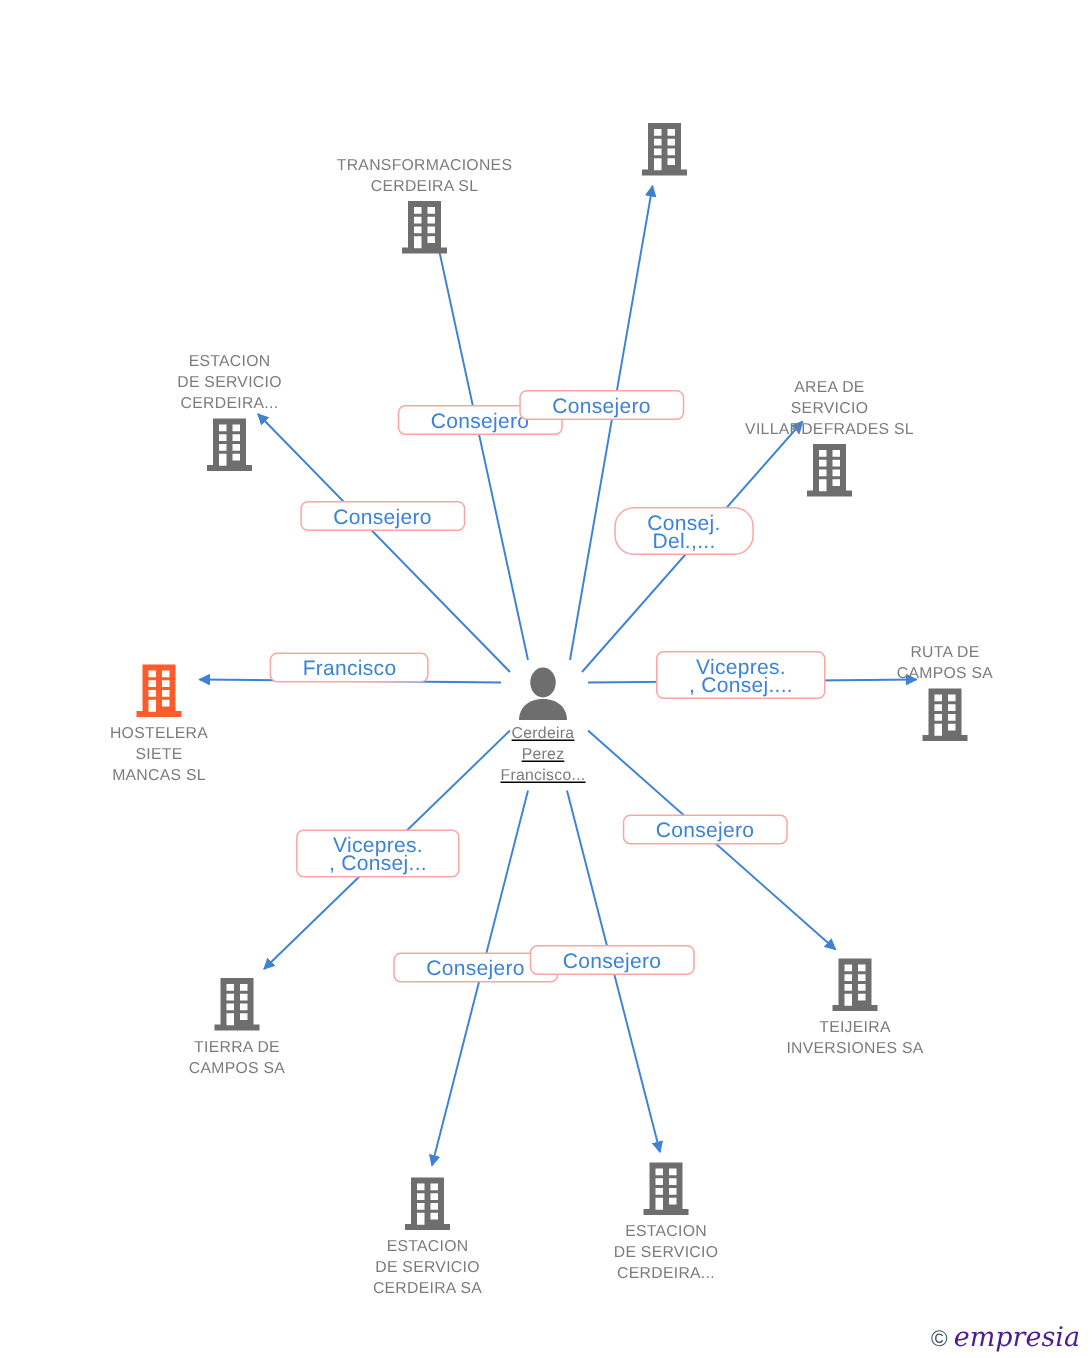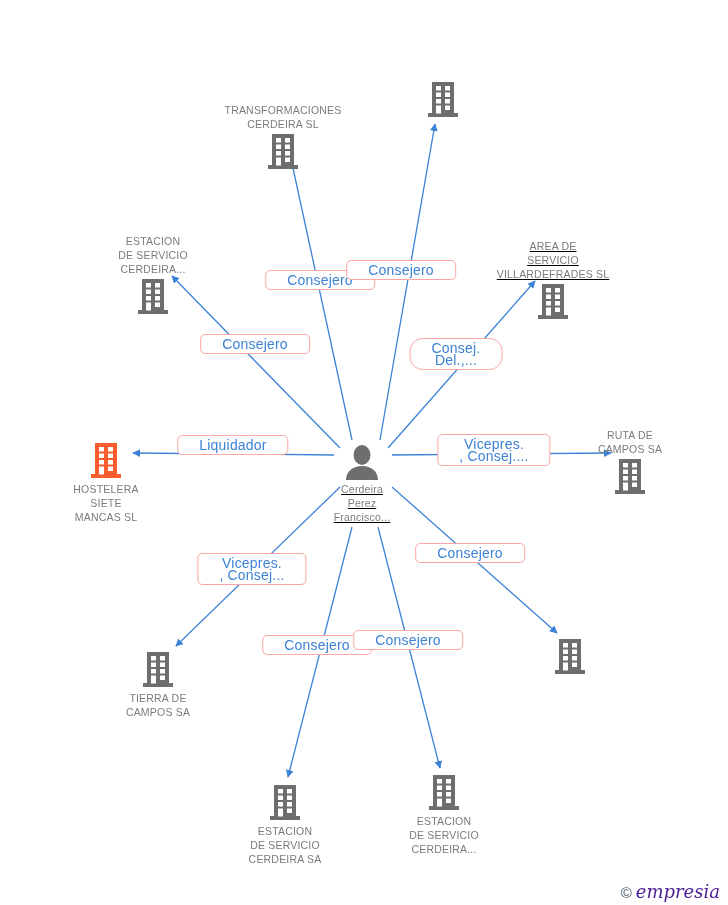--- a/index.html
+++ b/index.html
@@ -113,21 +113,21 @@
   </svg>
 
   <div id="pill-layer">
       <div class="pill" style="left: 320px; top: 280px;">Consejero</div>
       <div class="pill" style="left: 401px; top: 270px;">Consejero</div>
       <div class="pill" style="left: 255px; top: 344px;">Consejero</div>
       <div class="pill" style="left: 456px; top: 354px; border-radius: 13px;">Consej.
 Del.,...</div>
       <div class="pill" style="left: 494px; top: 450px;">Vicepres.
 , Consej....</div>
-      <div class="pill" style="left: 233px; top: 445px;">Liquidador</div>
+      <div class="pill" style="left: 233px; top: 445px;">Francisco</div>
       <div class="pill" style="left: 252px; top: 569px;">Vicepres.
 , Consej...</div>
       <div class="pill" style="left: 470px; top: 553px;">Consejero</div>
       <div class="pill" style="left: 317px; top: 645px;">Consejero</div>
       <div class="pill" style="left: 408px; top: 640px;">Consejero</div>
     </div>
 
   <div id="node-layer">
       <div class="node label-above" style="left: 283px; top: 103px;">
         <span class="caption">TRANSFORMACIONES
@@ -169,21 +169,21 @@
             <rect x="9" y="5" width="5" height="4.5" fill="#ffffff"></rect>
             <rect x="18" y="5" width="5" height="4.5" fill="#ffffff"></rect>
             <rect x="9" y="11.5" width="5" height="4.5" fill="#ffffff"></rect>
             <rect x="18" y="11.5" width="5" height="4.5" fill="#ffffff"></rect>
             <rect x="9" y="18" width="5" height="4.5" fill="#ffffff"></rect>
             <rect x="18" y="18" width="5" height="4.5" fill="#ffffff"></rect>
             <rect x="18" y="24.5" width="5" height="4.5" fill="#ffffff"></rect>
             <rect x="9" y="24.5" width="5" height="8" fill="#ffffff"></rect>
           </svg></span>
       </div>
-      <div class="node label-above" style="left: 553px; top: 239px; text-decoration: underline;">
+      <div class="node label-above" style="left: 553px; top: 251px;">
         <span class="caption">AREA DE
 SERVICIO
 VILLARDEFRADES SL</span>
         <span class="glyph"><svg width="32" height="38" viewBox="0 0 32 38" fill="none">
             <rect x="5" y="1" width="22" height="32" fill="#6e6e6e"></rect>
             <rect x="1" y="32" width="30" height="4" fill="#6e6e6e"></rect>
             <rect x="9" y="5" width="5" height="4.5" fill="#ffffff"></rect>
             <rect x="18" y="5" width="5" height="4.5" fill="#ffffff"></rect>
             <rect x="9" y="11.5" width="5" height="4.5" fill="#ffffff"></rect>
             <rect x="18" y="11.5" width="5" height="4.5" fill="#ffffff"></rect>
@@ -248,20 +248,22 @@
             <rect x="1" y="32" width="30" height="4" fill="#6e6e6e"></rect>
             <rect x="9" y="5" width="5" height="4.5" fill="#ffffff"></rect>
             <rect x="18" y="5" width="5" height="4.5" fill="#ffffff"></rect>
             <rect x="9" y="11.5" width="5" height="4.5" fill="#ffffff"></rect>
             <rect x="18" y="11.5" width="5" height="4.5" fill="#ffffff"></rect>
             <rect x="9" y="18" width="5" height="4.5" fill="#ffffff"></rect>
             <rect x="18" y="18" width="5" height="4.5" fill="#ffffff"></rect>
             <rect x="18" y="24.5" width="5" height="4.5" fill="#ffffff"></rect>
             <rect x="9" y="24.5" width="5" height="8" fill="#ffffff"></rect>
           </svg></span>
+        <span class="caption">TEIJEIRA
+INVERSIONES SA</span>
       </div>
       <div class="node label-below" style="left: 285px; top: 784px;">
         <span class="glyph"><svg width="32" height="38" viewBox="0 0 32 38" fill="none">
             <rect x="5" y="1" width="22" height="32" fill="#6e6e6e"></rect>
             <rect x="1" y="32" width="30" height="4" fill="#6e6e6e"></rect>
             <rect x="9" y="5" width="5" height="4.5" fill="#ffffff"></rect>
             <rect x="18" y="5" width="5" height="4.5" fill="#ffffff"></rect>
             <rect x="9" y="11.5" width="5" height="4.5" fill="#ffffff"></rect>
             <rect x="18" y="11.5" width="5" height="4.5" fill="#ffffff"></rect>
             <rect x="9" y="18" width="5" height="4.5" fill="#ffffff"></rect>

